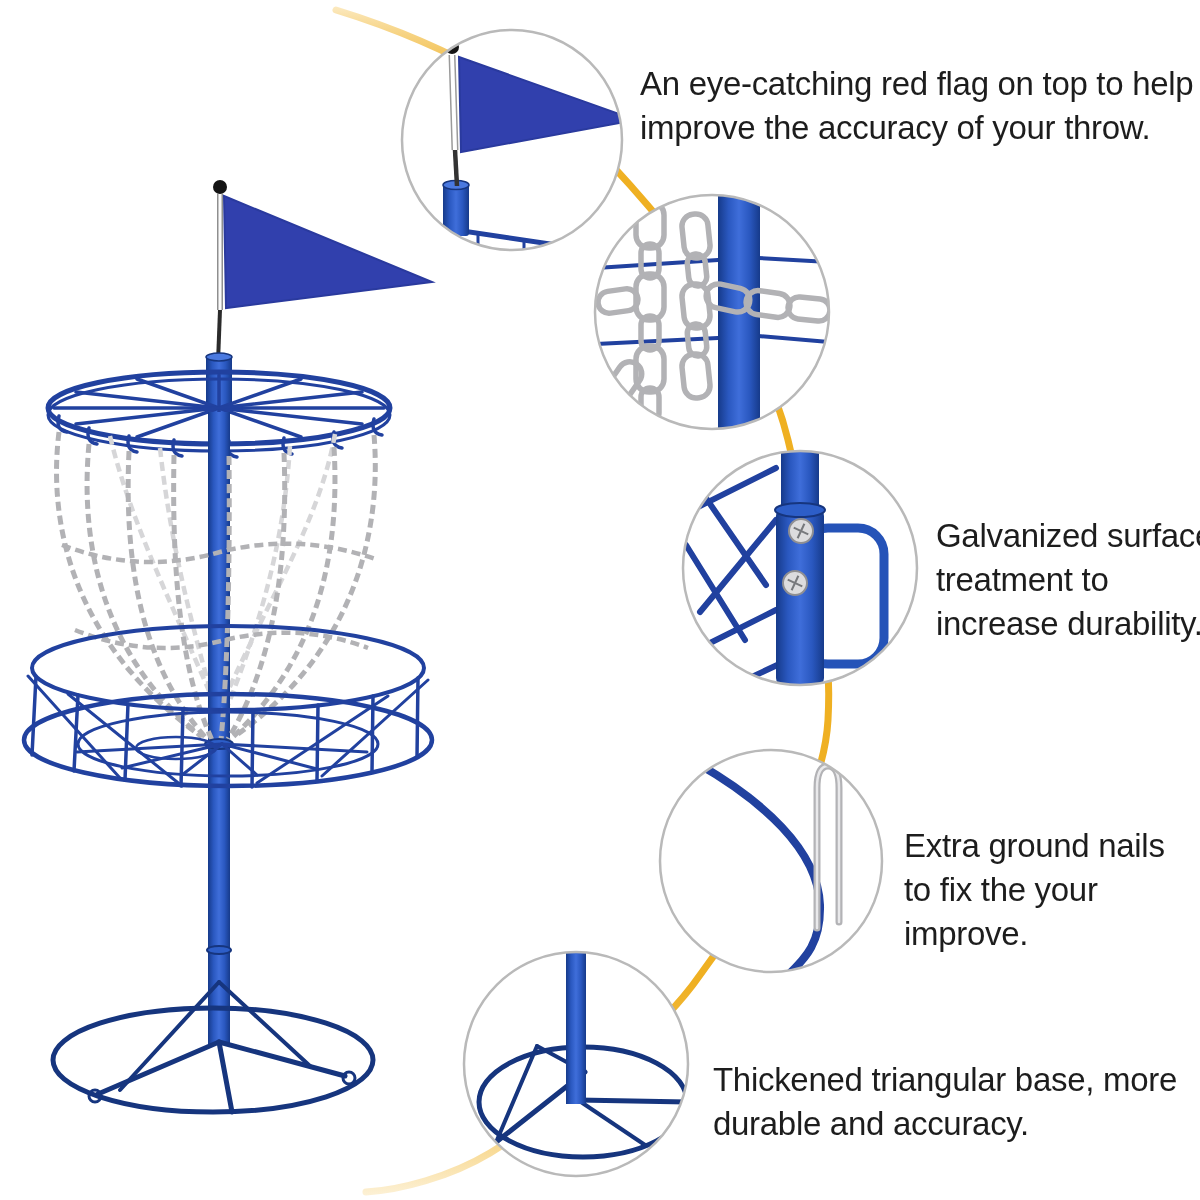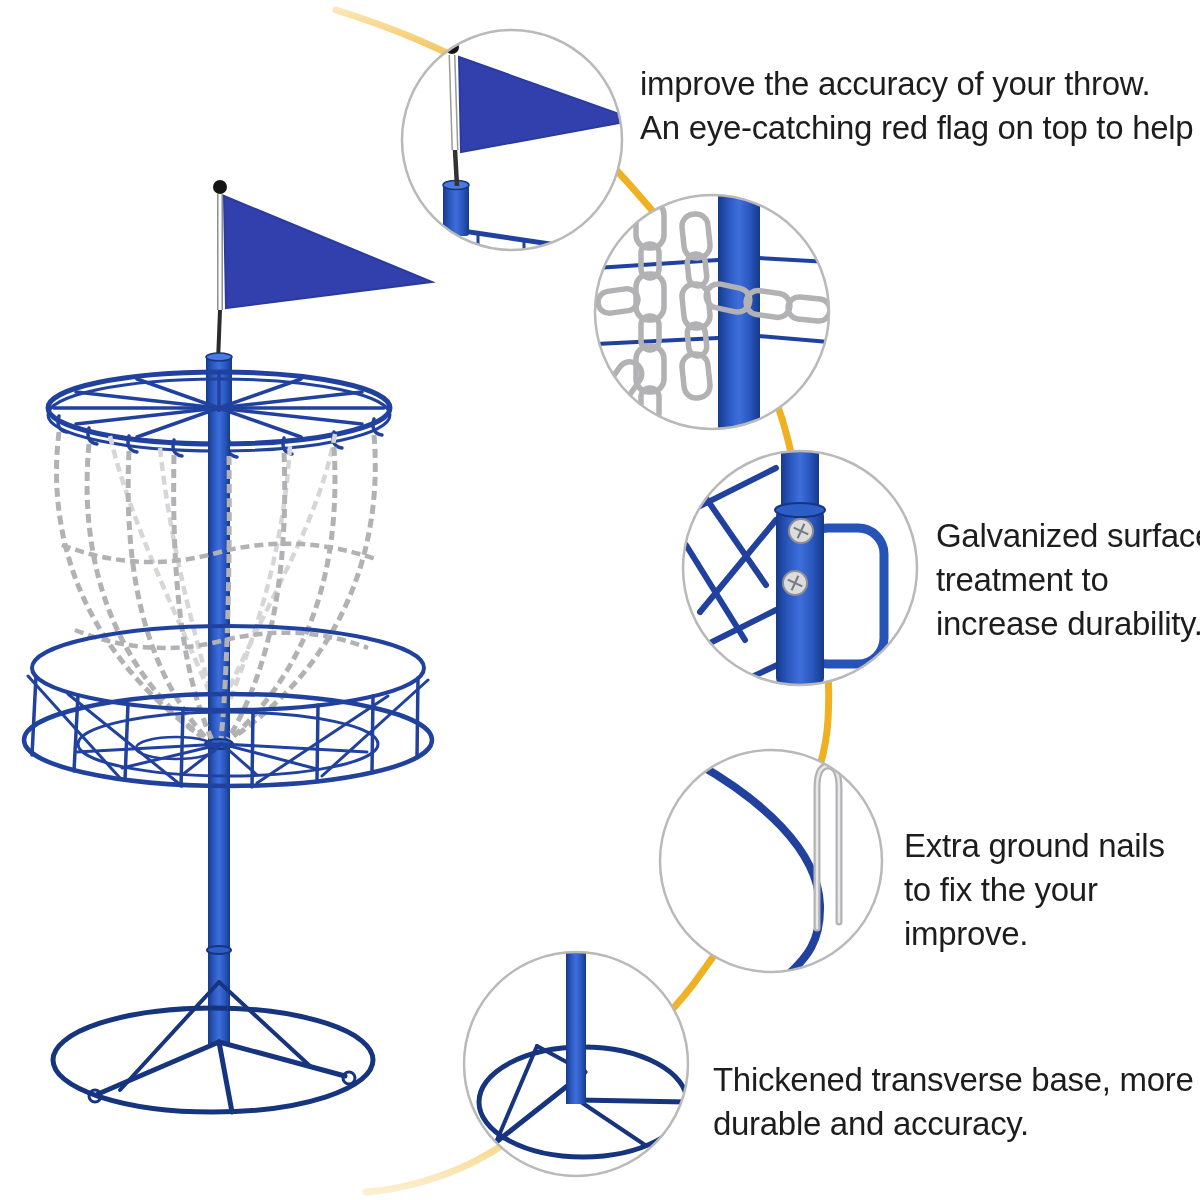--- a/index.html
+++ b/index.html
@@ -267,35 +267,35 @@
         <line class="navy" x1="537" y1="1046" x2="497" y2="1140" stroke-width="4"></line>
         <line class="navy" x1="578" y1="1100" x2="645" y2="1145" stroke-width="4"></line>
         <circle class="navy" cx="687" cy="1102" r="5" stroke-width="3"></circle>
         <rect x="566" y="952" width="20" height="152" fill="url(#poleGrad)"></rect>
       </g>
       <circle class="ring-border" cx="576" cy="1064" r="112"></circle>
     </g>
   </svg>
 
   <div class="callout-text" style="left:640px;top:62px">
+    <div class="line">An eye-catching red flag on top to help</div>
     <div class="line">improve the accuracy of your throw.</div>
-    <div class="line">An eye-catching red flag on top to help</div>
   </div>
 
 
   <div class="callout-text" style="left:936px;top:514px">
     <div class="line">Galvanized surface</div>
     <div class="line">treatment to</div>
     <div class="line">increase durability.</div>
   </div>
 
   <div class="callout-text" style="left:904px;top:824px">
     <div class="line">Extra ground nails</div>
     <div class="line">to fix the your</div>
     <div class="line">improve.</div>
   </div>
 
   <div class="callout-text" style="left:713px;top:1058px">
-    <div class="line">Thickened transverse base, more</div>
+    <div class="line">Thickened triangular base, more</div>
     <div class="line">durable and accuracy.</div>
   </div>
 
 </div>
 
 </body></html>

